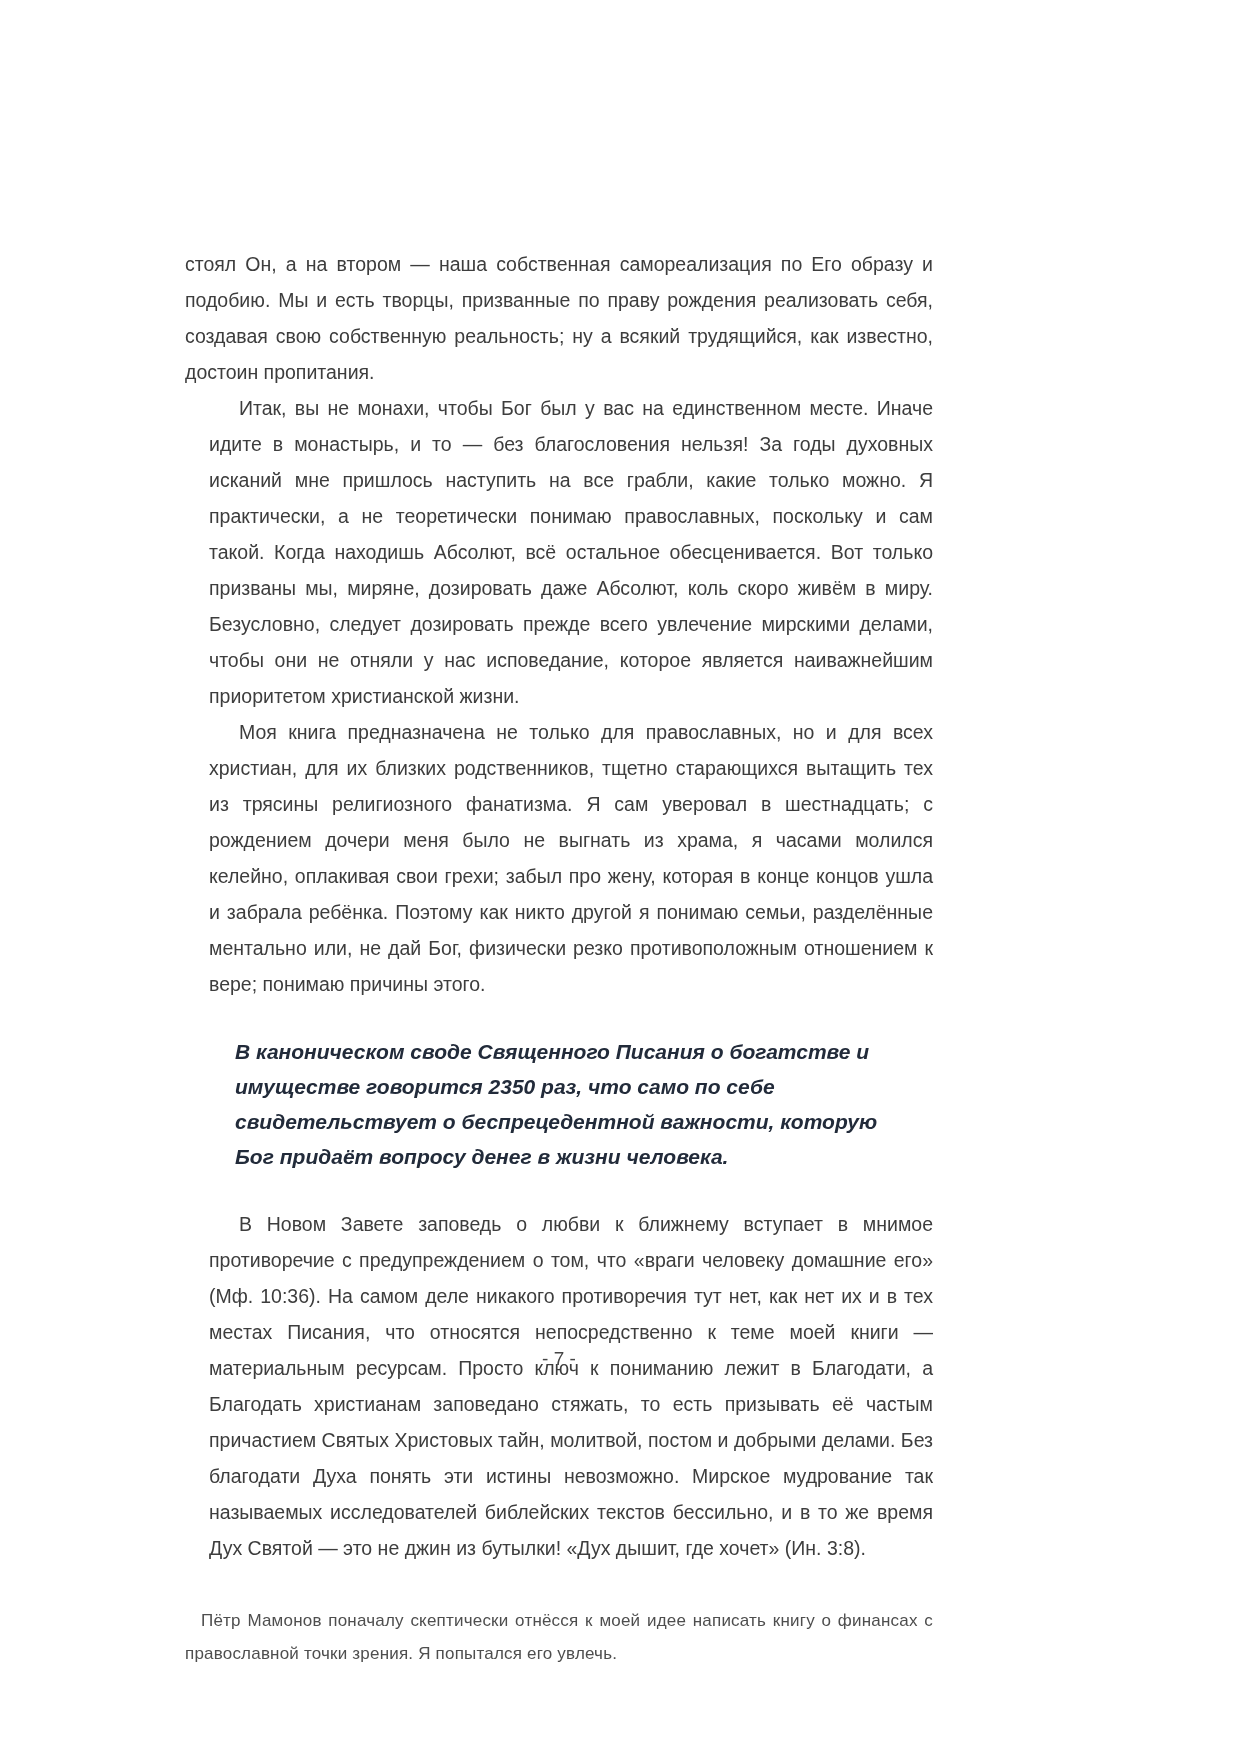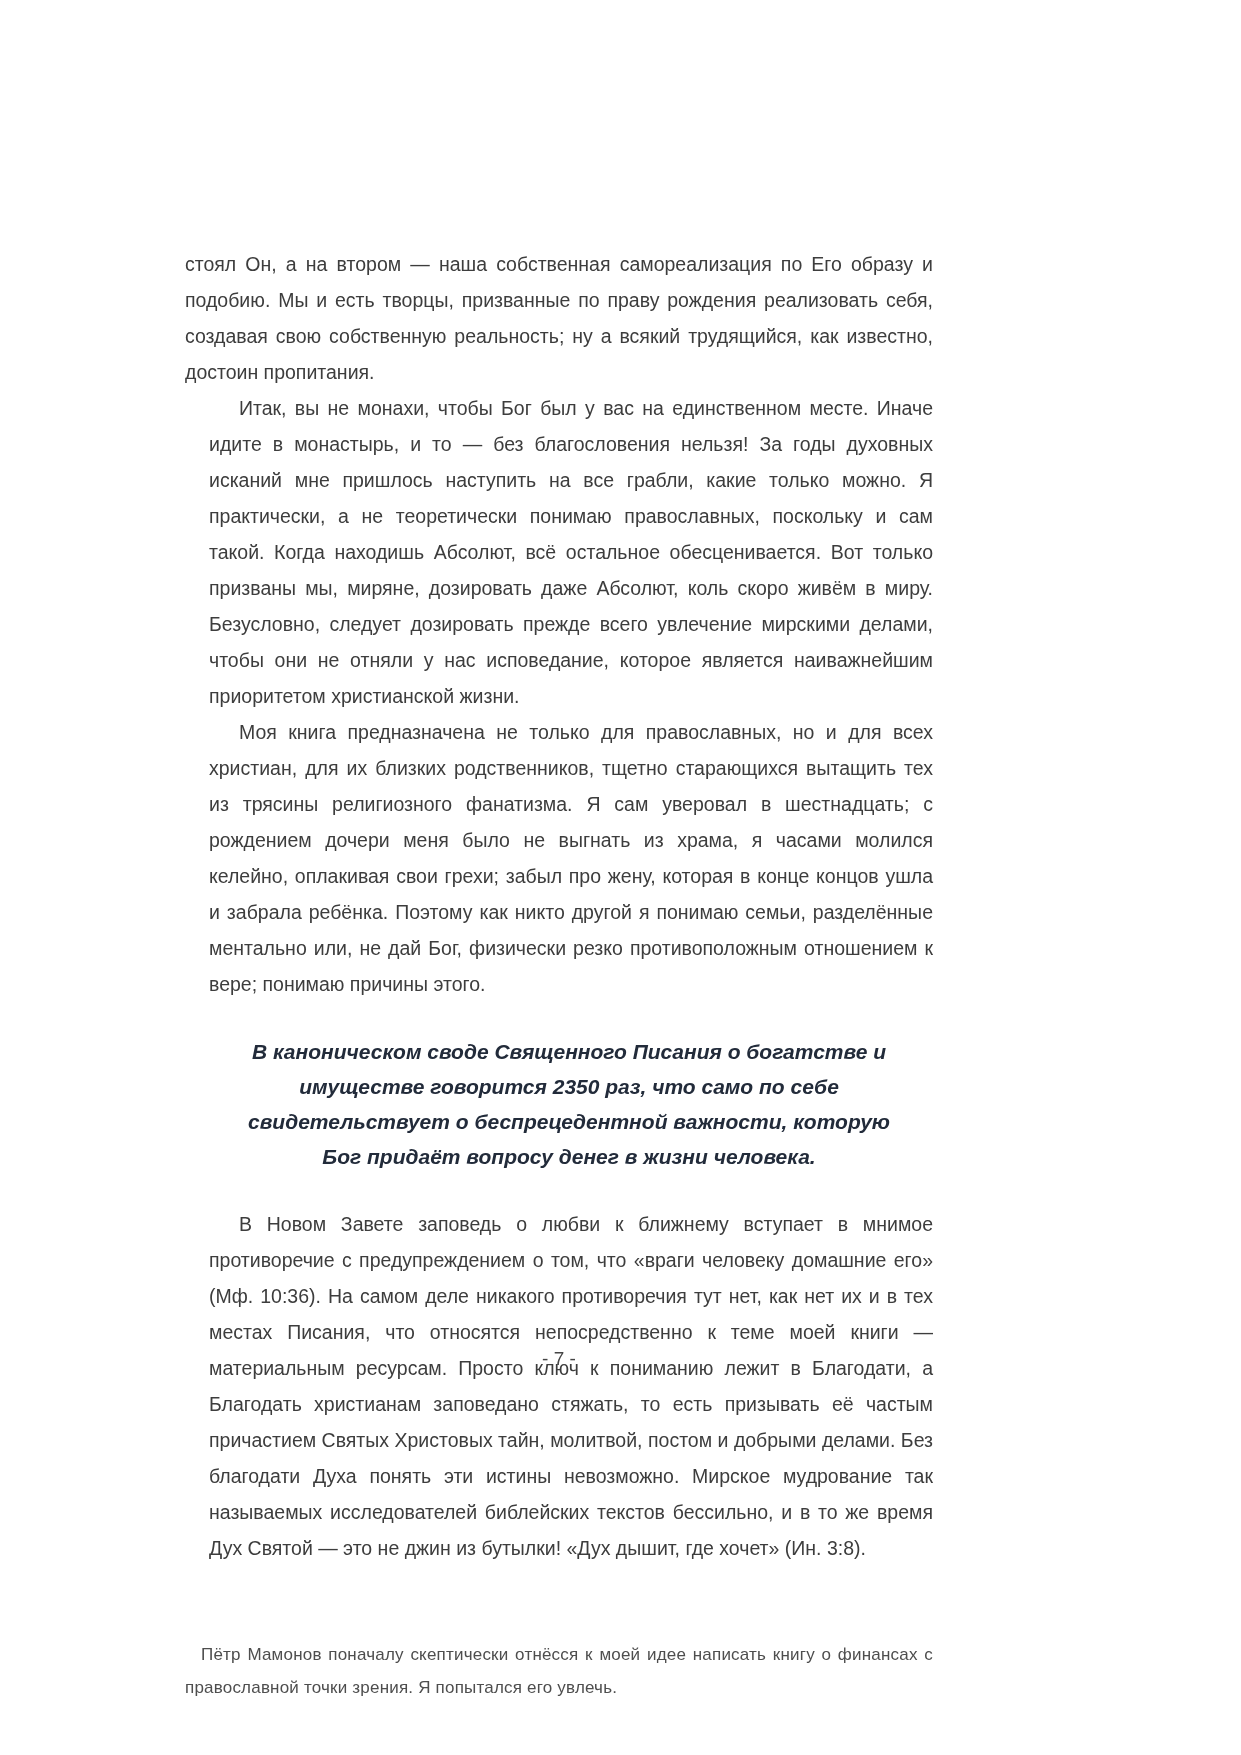--- a/index.html
+++ b/index.html
@@ -35,26 +35,26 @@
     text-indent: 30px;
     margin-left: 24px;
   }
   .pull-quote {
     margin: 32px 30px 32px 50px;
     font-size: 21px;
     line-height: 35px;
     font-weight: bold;
     font-style: italic;
     color: #222b3a;
-    text-align: center;
+    text-align: left;
     hyphens: auto;
     -webkit-hyphens: auto;
   }
   .footnote {
-    margin-top: 72px;
+    margin-top: 38px;
     font-size: 17px;
     line-height: 33px;
     color: #4e4e4e;
     text-align: justify;
     text-indent: 16px;
     letter-spacing: 0.2px;
     hyphens: auto;
     -webkit-hyphens: auto;
   }
   .page-number {

